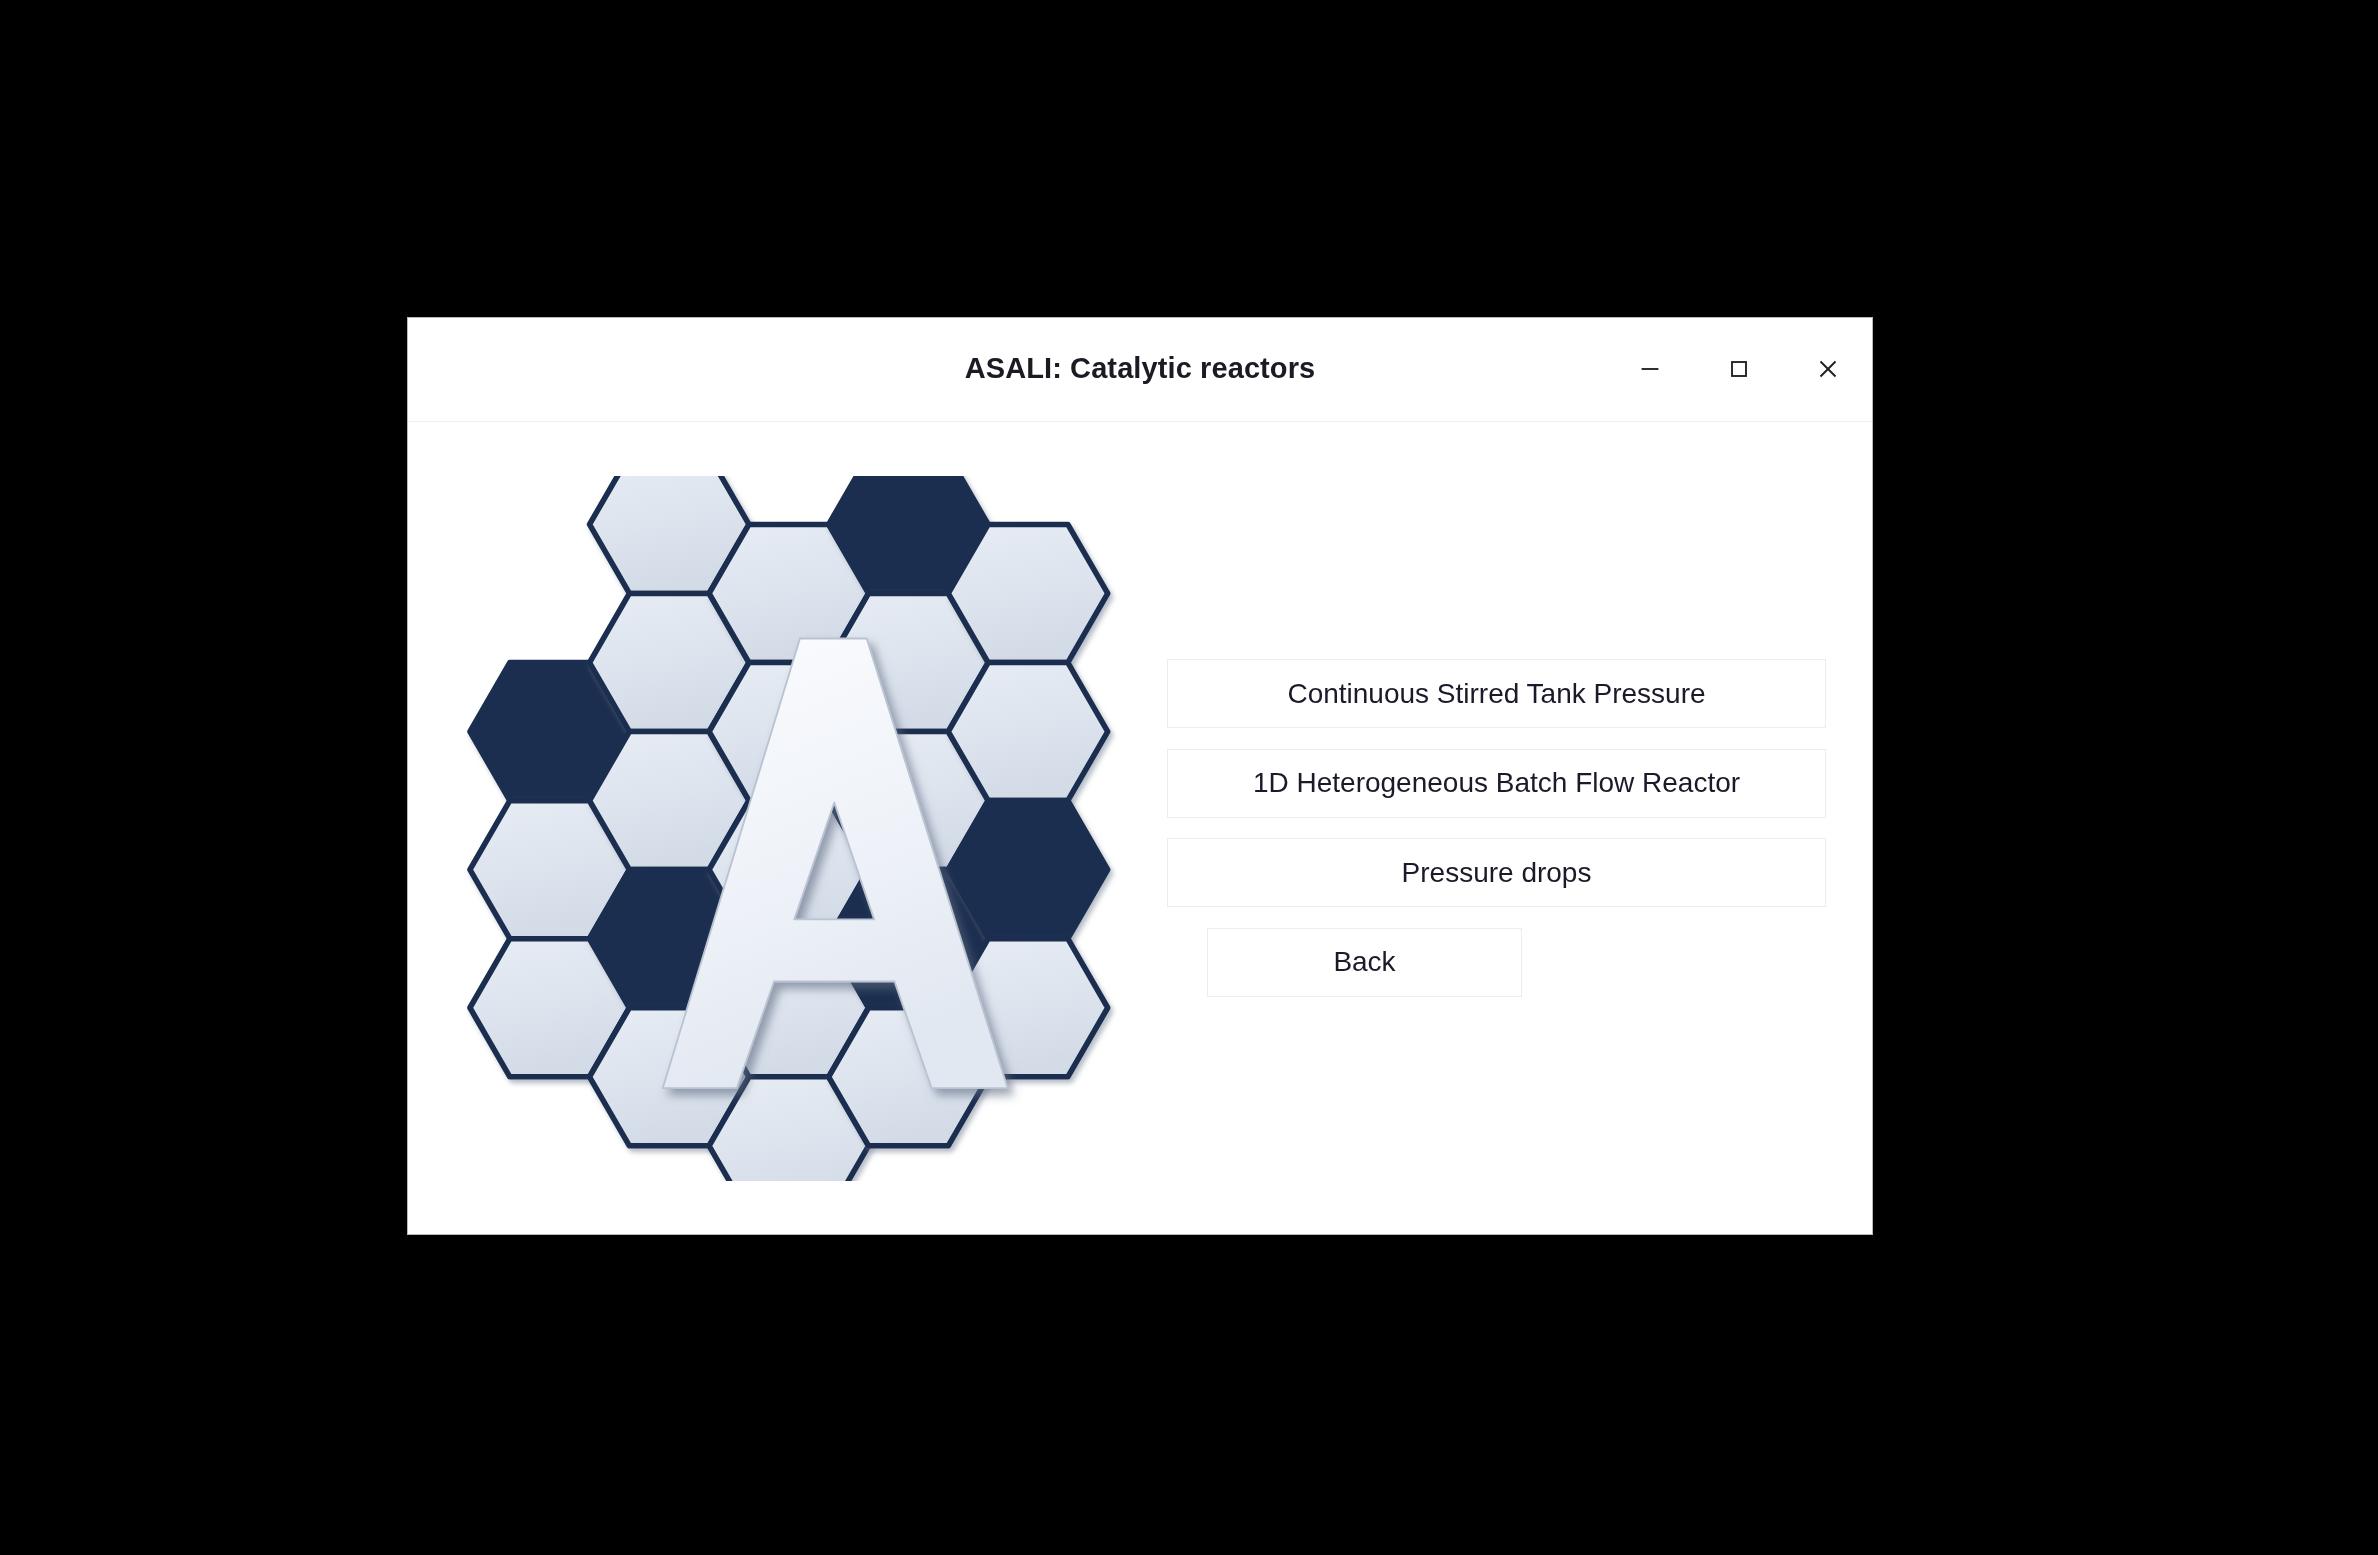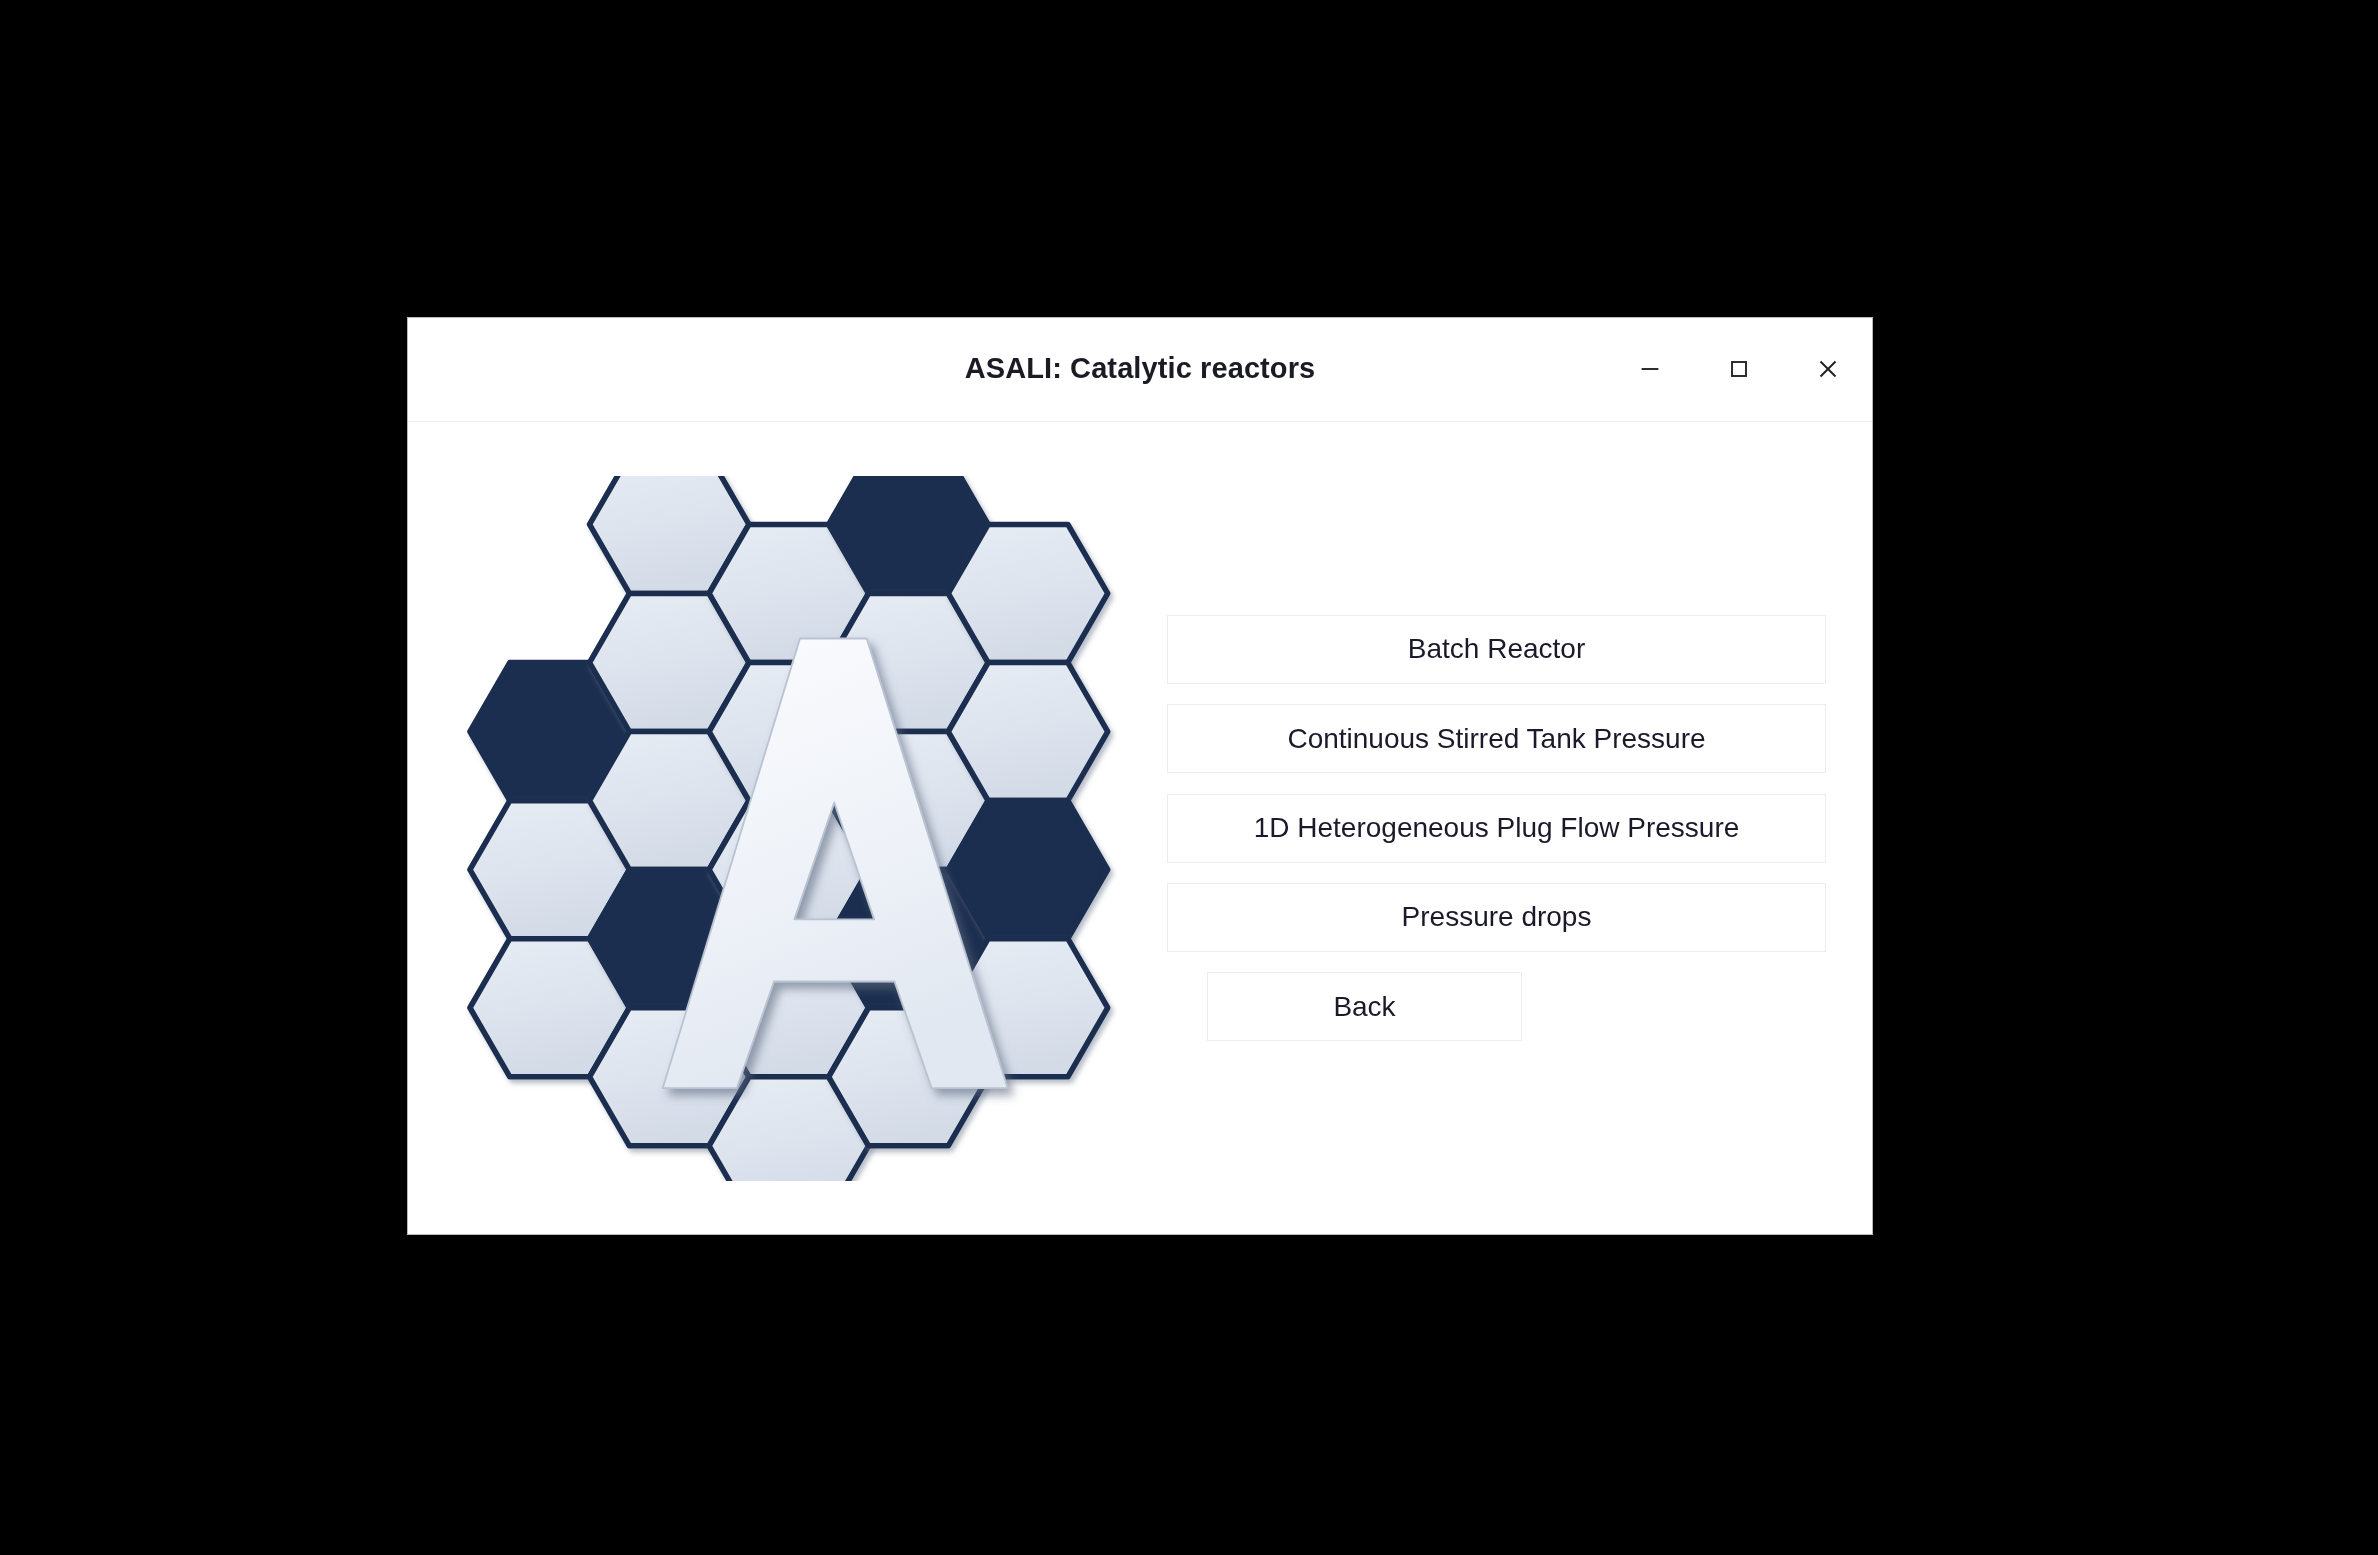--- a/index.html
+++ b/index.html
@@ -202,31 +202,28 @@
                      M 392 478
                      L 435 352
                      L 478 478
                      Z" fill="url(#letterGrad)" stroke="#b9c3d2" stroke-width="2" stroke-linejoin="round" filter="url(#lettershadow)"></path>
           </g>
         </svg>
       </div>
 
       <div id="menu-panel">
 
-        <div class="menu-btn">
-          <span>Batch Reactor</span>
-        </div>
 
         <div class="menu-btn">
           <span>Continuous Stirred Tank Pressure</span>
         </div>
 
 
         <div class="menu-btn">
-          <span>1D Heterogeneous Plug Flow Pressure</span>
+          <span>1D Heterogeneous Batch Flow Reactor</span>
         </div>
 
         <div class="menu-btn">
           <span>Pressure drops</span>
         </div>
 
         <div class="btn-row">
           <div class="menu-btn">
             <span>Back</span>
           </div>

